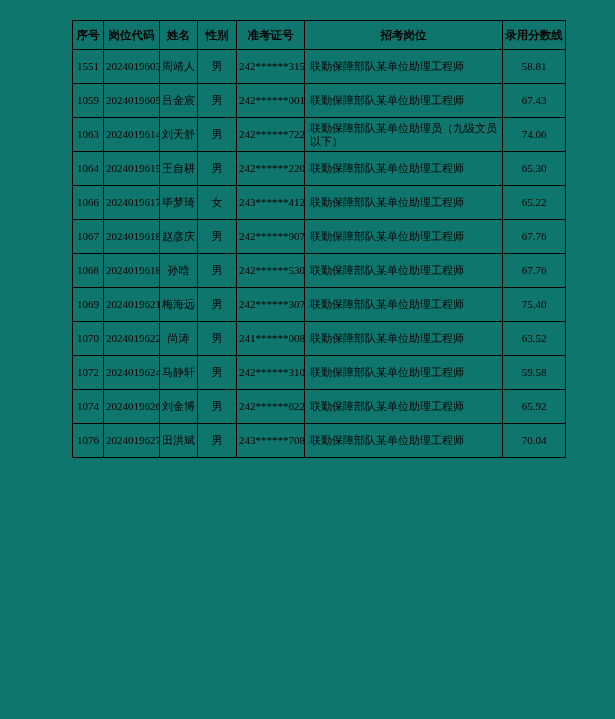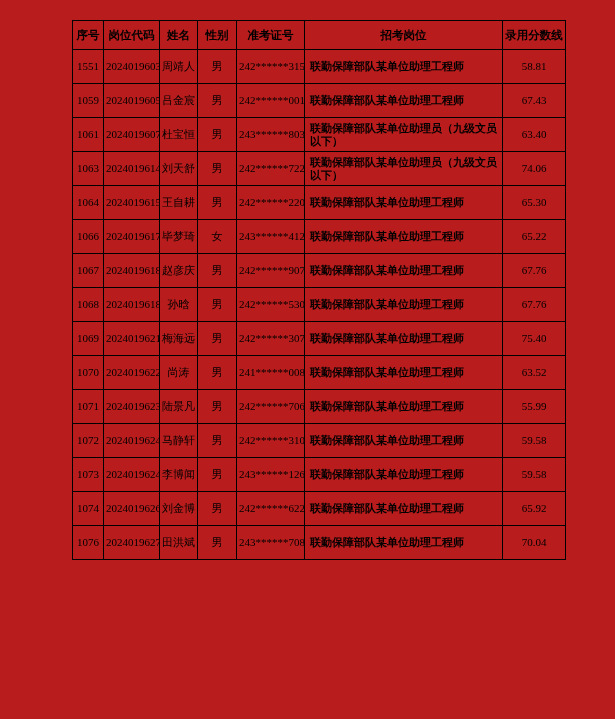--- a/index.html
+++ b/index.html
@@ -4,21 +4,21 @@
 <style>
   html, body {
     margin: 0;
     padding: 0;
     background: #ffffff;
   }
   .sheet {
     position: relative;
     width: 615px;
     height: 719px;
-    background: #b91c1c;
+    background: #0f766e;
     font-family: "Liberation Serif", "DejaVu Serif", serif;
     color: #000000;
     overflow: hidden;
   }
   table.score-table {
     position: absolute;
     left: 72px;
     top: 20px;
     border-collapse: collapse;
     table-layout: fixed;
@@ -41,21 +41,20 @@
   .score-table td {
     font-size: 11px;
     height: 31px;
     text-align: center;
     line-height: 13px;
   }
   .score-table td.cell-position {
     text-align: justify;
     text-justify: inter-character;
     padding: 1px 5px;
-    font-weight: bold;
   }
   .score-table td.cell-position::after {
     
     content: "";
     display: inline-block;
     width: 0;
   }
   col.c-serial   { width: 31px; }
   col.c-code     { width: 56px; }
   col.c-name     { width: 38px; }
@@ -102,29 +101,20 @@
         <tr>
       <td class="cell-serial">1059</td>
       <td class="cell-code">2024019605</td>
       <td class="cell-name">吕金宸</td>
       <td class="cell-gender">男</td>
       <td class="cell-ticket">242******001</td>
       <td class="cell-position">联勤保障部队某单位助理工程师</td>
       <td class="cell-score">67.43</td>
     </tr>
         <tr>
-      <td class="cell-serial">1061</td>
-      <td class="cell-code">2024019607</td>
-      <td class="cell-name">杜宝恒</td>
-      <td class="cell-gender">男</td>
-      <td class="cell-ticket">243******803</td>
-      <td class="cell-position">联勤保障部队某单位助理员（九级文员以下）</td>
-      <td class="cell-score">63.40</td>
-    </tr>
-        <tr>
       <td class="cell-serial">1063</td>
       <td class="cell-code">2024019614</td>
       <td class="cell-name">刘天舒</td>
       <td class="cell-gender">男</td>
       <td class="cell-ticket">242******722</td>
       <td class="cell-position">联勤保障部队某单位助理员（九级文员以下）</td>
       <td class="cell-score">74.06</td>
     </tr>
         <tr>
       <td class="cell-serial">1064</td>
@@ -174,43 +164,25 @@
         <tr>
       <td class="cell-serial">1070</td>
       <td class="cell-code">2024019622</td>
       <td class="cell-name">尚涛</td>
       <td class="cell-gender">男</td>
       <td class="cell-ticket">241******008</td>
       <td class="cell-position">联勤保障部队某单位助理工程师</td>
       <td class="cell-score">63.52</td>
     </tr>
         <tr>
-      <td class="cell-serial">1071</td>
-      <td class="cell-code">2024019623</td>
-      <td class="cell-name">陆景凡</td>
-      <td class="cell-gender">男</td>
-      <td class="cell-ticket">242******706</td>
-      <td class="cell-position">联勤保障部队某单位助理工程师</td>
-      <td class="cell-score">55.99</td>
-    </tr>
-        <tr>
       <td class="cell-serial">1072</td>
       <td class="cell-code">2024019624</td>
       <td class="cell-name">马静轩</td>
       <td class="cell-gender">男</td>
       <td class="cell-ticket">242******310</td>
-      <td class="cell-position">联勤保障部队某单位助理工程师</td>
-      <td class="cell-score">59.58</td>
-    </tr>
-        <tr>
-      <td class="cell-serial">1073</td>
-      <td class="cell-code">2024019624</td>
-      <td class="cell-name">李博闻</td>
-      <td class="cell-gender">男</td>
-      <td class="cell-ticket">243******126</td>
       <td class="cell-position">联勤保障部队某单位助理工程师</td>
       <td class="cell-score">59.58</td>
     </tr>
         <tr>
       <td class="cell-serial">1074</td>
       <td class="cell-code">2024019626</td>
       <td class="cell-name">刘金博</td>
       <td class="cell-gender">男</td>
       <td class="cell-ticket">242******622</td>
       <td class="cell-position">联勤保障部队某单位助理工程师</td>

